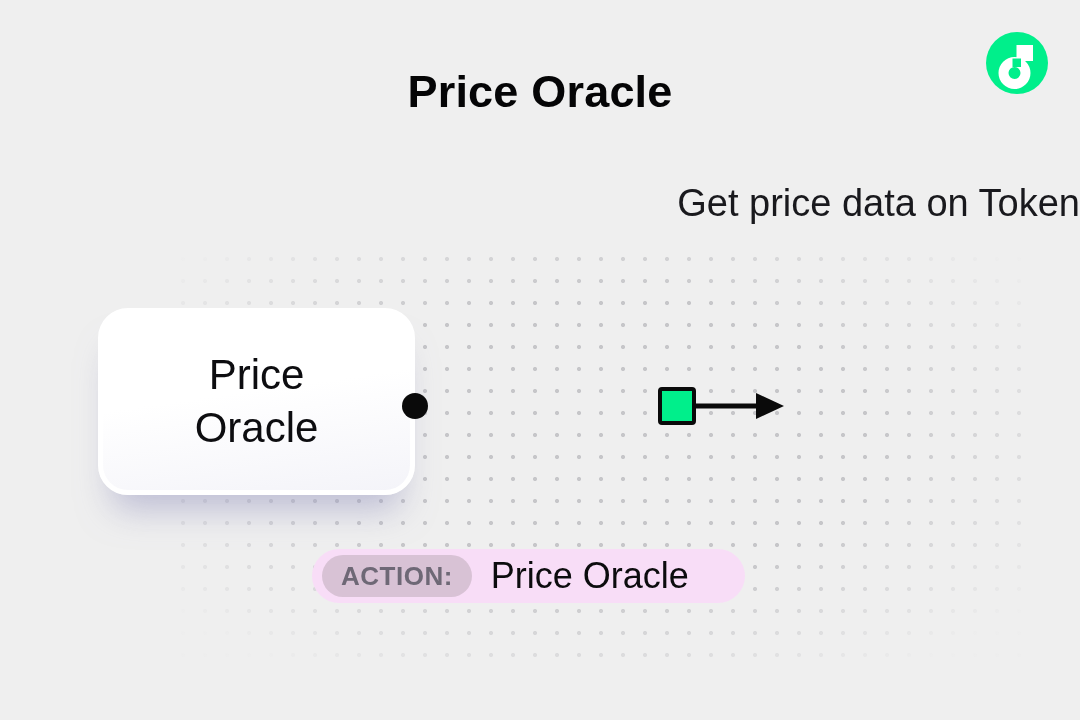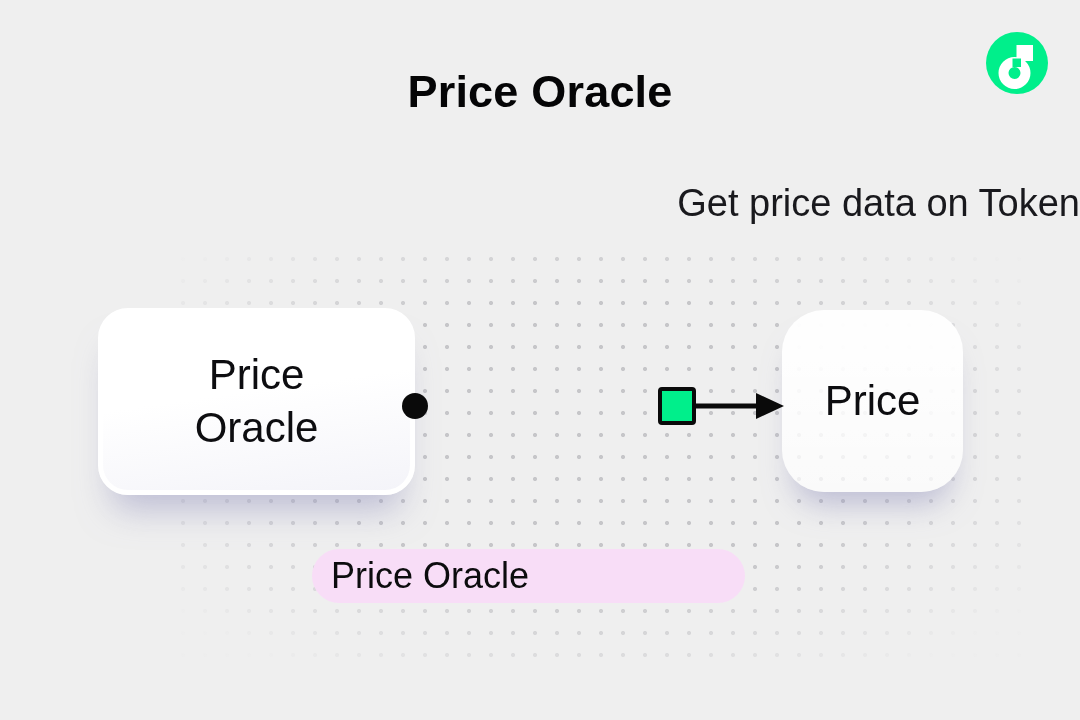--- a/index.html
+++ b/index.html
@@ -97,36 +97,34 @@
       <circle cx="28.5" cy="41" r="11" fill="none" stroke="#ffffff" stroke-width="10"></circle>
       <rect x="30.5" y="13" width="16.5" height="16" fill="#ffffff"></rect>
       <rect x="26.5" y="26.5" width="8.5" height="8.5" fill="#00EF8B"></rect>
     </svg>
   </div>
 
   <div class="node node-left">
     <span class="node-label">Price Oracle</span>
   </div>
 
-  <div class="node node-right">
-    <span class="node-label">Price</span>
-  </div>
 
   <svg class="connector" viewBox="0 0 390 44">
     <defs>
       <linearGradient id="lineGrad" x1="0" y1="0" x2="1" y2="0">
         <stop offset="0%" stop-color="#0a0a0a"></stop>
         <stop offset="78%" stop-color="#0a0a0a"></stop>
         <stop offset="100%" stop-color="#00c97b"></stop>
       </linearGradient>
     </defs>
     <circle cx="15" cy="21" r="13" fill="#0a0a0a"></circle>
     <line x1="15" y1="21" x2="262" y2="21" stroke="url(#lineGrad)" stroke-width="5"></line>
     <line x1="292" y1="21" x2="360" y2="21" stroke="#0a0a0a" stroke-width="5"></line>
     <polygon points="356,8 384,21 356,34" fill="#0a0a0a"></polygon>
     <rect x="260" y="4" width="34" height="34" rx="2" fill="#00EF8B" stroke="#0a0a0a" stroke-width="4"></rect>
   </svg>
 
   <div class="action-pill">
+    <div class="action-tag">ACTION:</div>
     <div class="action-value">Price Oracle</div>
   </div>
 
 </div>
 
 </body></html>

